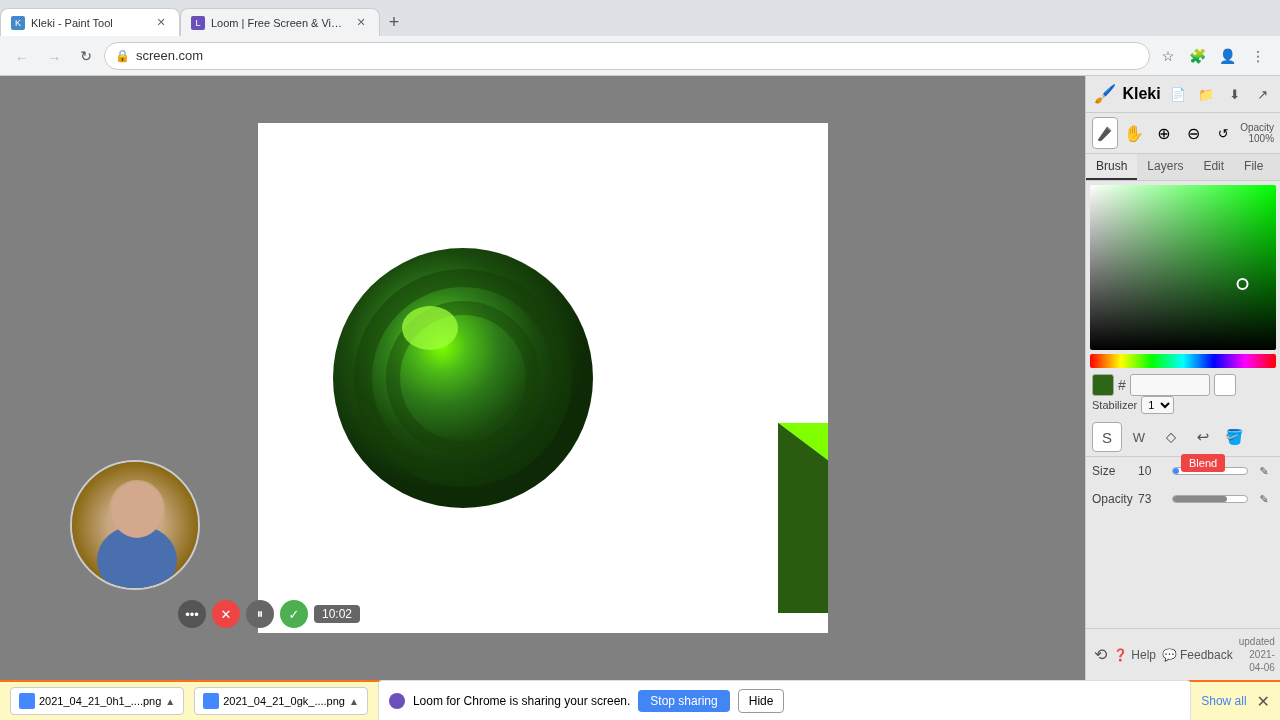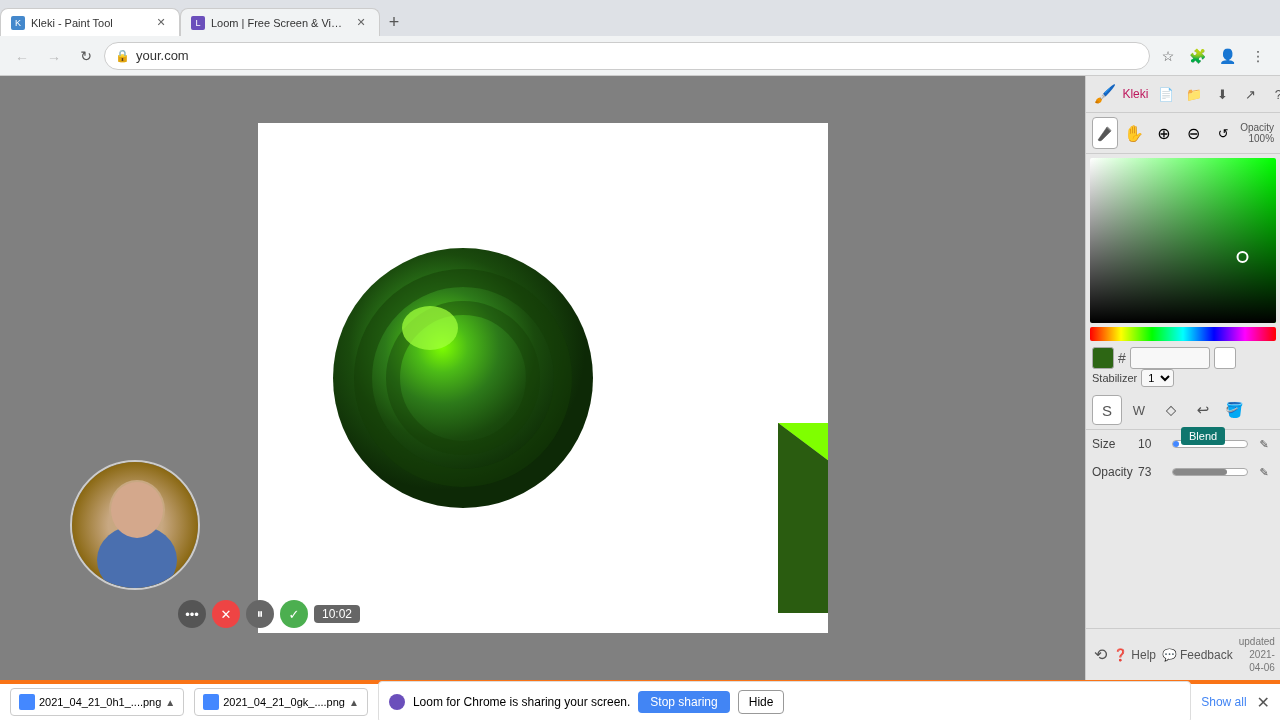--- a/index.html
+++ b/index.html
@@ -37,36 +37,36 @@
     
     .media-controls { position: absolute; bottom: 50px; left: 175px; display: flex; align-items: center; gap: 6px; }
     .ctrl-btn { width: 28px; height: 28px; border-radius: 50%; border: none; cursor: pointer; display: flex; align-items: center; justify-content: center; font-size: 13px; }
     .ctrl-btn.dots { background: #555; color: white; }
     .ctrl-btn.close { background: #e44; color: white; }
     .ctrl-btn.pause { background: #666; color: white; }
     .ctrl-btn.check { background: #4caf50; color: white; }
     .time-display { background: rgba(0,0,0,0.6); color: white; padding: 2px 8px; border-radius: 4px; font-size: 12px; }
 
     
-    .download-bar { position: absolute; bottom: 0; left: 0; right: 0; background: #ffffff; border-top: 4px solid #f97316; height: 40px; display: flex; align-items: center; padding: 0 10px; gap: 10px; z-index: 100; }
+    .download-bar { position: absolute; bottom: 0; left: 0; right: 0; background: #fef9c3; border-top: 2px solid #f97316; height: 40px; display: flex; align-items: center; padding: 0 10px; gap: 10px; z-index: 100; }
     .download-item { display: flex; align-items: center; background: #fff; border: 1px solid #ccc; border-radius: 4px; padding: 2px 8px; gap: 4px; font-size: 11px; cursor: pointer; height: 28px; max-width: 220px; }
     .download-icon { width: 16px; height: 16px; background: #4488ff; border-radius: 2px; flex-shrink: 0; }
     .download-name { overflow: hidden; text-overflow: ellipsis; white-space: nowrap; flex: 1; }
     .download-chevron { font-size: 10px; color: #555; }
     .loom-notification { flex: 1; display: flex; align-items: center; gap: 8px; background: #fff; border: 1px solid #ddd; border-radius: 4px; padding: 4px 10px; font-size: 12px; height: 42px; }
     .loom-icon-sm { width: 16px; height: 16px; background: #6b4fbb; border-radius: 50%; flex-shrink: 0; }
     .stop-btn { background: #4285f4; color: white; border: none; border-radius: 4px; padding: 4px 12px; font-size: 12px; cursor: pointer; white-space: nowrap; }
     .hide-btn { background: none; border: 1px solid #999; border-radius: 4px; padding: 4px 10px; font-size: 12px; cursor: pointer; }
     .show-all-btn { margin-left: auto; font-size: 12px; color: #4285f4; cursor: pointer; background: none; border: none; white-space: nowrap; text-align: center; }
     .dismiss-btn { font-size: 16px; color: #555; cursor: pointer; background: none; border: none; }
 
     
     .right-panel { width: 195px; background: #e8e8e8; border-left: 1px solid #ccc; display: flex; flex-direction: column; flex-shrink: 0; }
     .kleki-header { background: #e8e8e8; padding: 6px 8px; display: flex; align-items: center; gap: 6px; border-bottom: 1px solid #ccc; }
-    .kleki-logo { font-size: 12px; font-weight: normal; color: #be185d; }
+    .kleki-logo { font-size: 16px; font-weight: bold; color: #000000; }
     .kleki-icons { display: flex; align-items: center; gap: 4px; margin-left: auto; }
     .kleki-icon-btn { width: 24px; height: 24px; display: flex; align-items: center; justify-content: center; font-size: 13px; color: #555; cursor: pointer; border-radius: 3px; border: none; background: none; }
 
     
     .tool-section { padding: 4px 6px; border-bottom: 1px solid #ccc; }
     .tool-row { display: flex; align-items: center; gap: 4px; }
     .tool-btn { width: 32px; height: 32px; display: flex; align-items: center; justify-content: center; border-radius: 4px; cursor: pointer; border: 1px solid transparent; background: none; font-size: 16px; }
     .tool-btn.active { background: #fff; border-color: #aaa; }
     .opacity-info { margin-left: auto; font-size: 10px; color: #555; text-align: right; }
 
@@ -88,21 +88,21 @@
     .color-swatch { width: 22px; height: 22px; border-radius: 3px; border: 1px solid #aaa; cursor: pointer; flex-shrink: 0; }
     .hex-input { flex: 1; height: 22px; border: 1px solid #aaa; border-radius: 3px; font-size: 11px; padding: 0 4px; background: #f8f8f8; }
     .white-swatch { width: 22px; height: 22px; background: white; border: 1px solid #aaa; border-radius: 3px; flex-shrink: 0; }
     .stabilizer-row { display: flex; align-items: center; gap: 4px; font-size: 11px; color: #444; padding: 0 2px; }
     .stabilizer-select { border: 1px solid #aaa; border-radius: 3px; font-size: 11px; padding: 1px 2px; background: #f8f8f8; }
 
     
     .brush-tools { display: flex; align-items: center; gap: 2px; padding: 4px 6px; border-bottom: 1px solid #ccc; position: relative; }
     .brush-tool-btn { width: 30px; height: 30px; display: flex; align-items: center; justify-content: center; border-radius: 4px; cursor: pointer; border: 1px solid transparent; background: none; font-size: 15px; color: #555; }
     .brush-tool-btn.active { background: #fff; border-color: #aaa; }
-    .blend-tooltip { position: absolute; top: 36px; left: 95px; background: #0f766e; color: white; padding: 3px 8px; border-radius: 3px; font-size: 11px; white-space: nowrap; z-index: 50; }
+    .blend-tooltip { position: absolute; top: 36px; left: 95px; background: #ef4444; color: white; padding: 3px 8px; border-radius: 3px; font-size: 11px; white-space: nowrap; z-index: 50; }
 
     
     .slider-row { display: flex; align-items: center; gap: 6px; padding: 4px 6px; font-size: 12px; color: #444; }
     .slider-label { width: 40px; flex-shrink: 0; }
     .slider-val { width: 28px; flex-shrink: 0; font-weight: normal; }
     .slider-track { flex: 1; height: 8px; background: #fff; border: 1px solid #aaa; border-radius: 4px; position: relative; cursor: pointer; }
     .slider-fill { height: 100%; background: #4488ff; border-radius: 4px; }
     .slider-edit-btn { width: 20px; height: 20px; display: flex; align-items: center; justify-content: center; font-size: 11px; color: #555; cursor: pointer; flex-shrink: 0; }
 
     
@@ -143,21 +143,21 @@
     </div>
     <div class="tab-new">+</div>
   </div>
 
   <div class="nav-bar">
     <button class="nav-btn disabled">←</button>
     <button class="nav-btn disabled">→</button>
     <button class="nav-btn">↻</button>
     <div class="address-bar">
       <span class="lock-icon">🔒</span>
-      <span>your.com</span>
+      <span>screen.com</span>
     </div>
     <div class="nav-right">
       <button class="nav-btn">☆</button>
       <button class="nav-btn">🧩</button>
       <button class="nav-btn">👤</button>
       <button class="nav-btn">⋮</button>
     </div>
   </div>
 </div>
 
@@ -251,20 +251,26 @@
           <button class="tool-btn">⊖</button>
           <button class="tool-btn" style="font-size:13px;">↺</button>
           <div class="opacity-info">
             <div>Opacity</div>
             <div>100%</div>
           </div>
         </div>
       </div>
 
 
+      <div class="panel-tabs">
+        <div class="panel-tab active">Brush</div>
+        <div class="panel-tab">Layers</div>
+        <div class="panel-tab">Edit</div>
+        <div class="panel-tab">File</div>
+      </div>
 
       <div class="color-picker-area">
         <div class="color-gradient">
           
           <svg width="100%" height="165" xmlns="http://www.w3.org/2000/svg" preserveAspectRatio="none">
             <defs>
               <linearGradient id="gWhite" x1="0" y1="0" x2="1" y2="0">
                 <stop offset="0%" stop-color="white"></stop>
                 <stop offset="100%" stop-color="#00ff00"></stop>
               </linearGradient>

